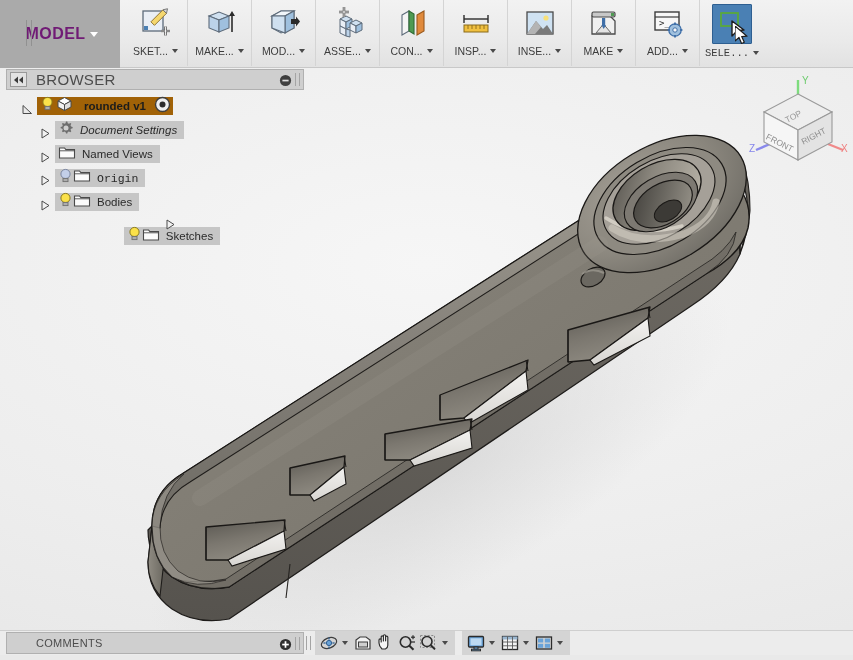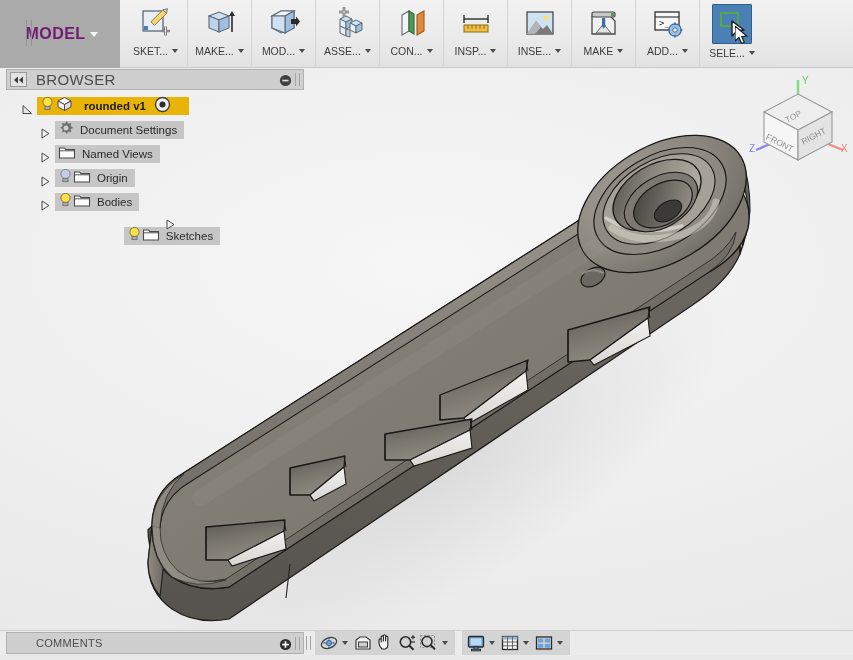--- a/index.html
+++ b/index.html
@@ -43,21 +43,21 @@
     border-left: 3.5px solid transparent; border-right: 3.5px solid transparent;
     border-top: 4.5px solid #4a4a4a; vertical-align: middle;
   }
 
   #tool-groups { display: flex; align-items: flex-start; padding-left: 4px; }
   .tool-group {
     width: 64px; height: 66px; display: flex; flex-direction: column;
     align-items: center; justify-content: flex-start; padding-top: 4px;
     border-right: 1px solid #d4d4d4; position: relative; cursor: default;
   }
-  .tool-group:last-child { border-right: none; }
+  .tool-group:last-child { border-right: none; font-family: Liberation Mono, monospace; }
   .tool-icon {
     width: 38px; height: 38px; display: flex; align-items: center;
     justify-content: center; position: relative;
   }
   .tool-icon.selected {
     background: #4a80b4; border: 1px solid #2e5f91; border-radius: 1px;
     width: 40px; height: 40px;
   }
   .tool-label {
     font-size: 10.5px; color: #3c3c3c; margin-top: 3px; white-space: nowrap;
@@ -106,21 +106,21 @@
     position: relative;
   }
   .tree-expander {
     width: 11px; height: 11px; margin-right: 4px; flex: 0 0 11px;
     position: relative; cursor: pointer;
   }
   .tree-chip {
     display: inline-flex; align-items: center; height: 18px;
     background: #c6c6c6; padding: 0 7px 0 3px; cursor: default;
   }
-  .tree-chip.root { background: #eab308; padding-right: 18px; }
+  .tree-chip.root { background: #a16207; padding-right: 2px; }
   .tree-label {
     font-size: 11.5px; color: #2b2b2b; margin-left: 6px; white-space: nowrap;
   }
   .tree-label.root { font-weight: bold; color: #1c1c1c; margin-left: 10px; margin-right: 8px; }
   .bulb, .folder, .gear, .cube-ico, .focus-ico { flex: 0 0 auto; }
 
   
   #comments-bar {
     position: absolute; left: 6px; top: 632px; width: 298px; height: 22px;
     background: #cfcfcf; border: 1px solid #b0b0b0;
@@ -573,21 +573,21 @@
           <span class="tree-label root">rounded v1</span>
           <span class="focus-ico">
             <svg width="17" height="17" viewBox="0 0 17 17">
               <circle cx="8.5" cy="8.5" r="7" fill="#efefef" stroke="#3f3f3f" stroke-width="1.4"></circle>
               <circle cx="8.5" cy="8.5" r="3" fill="#2b2b2b"></circle>
             </svg>
           </span>
         </span>
       </div>
 
-      <div class="tree-row" style="padding-left:34px;">
+      <div class="tree-row" style="padding-left:34px;font-style:italic;">
         <div class="tree-expander">
           <svg width="11" height="11" viewBox="0 0 11 11">
               <polygon points="2,1 2,10 9,5.5" fill="#f2f2f2" stroke="#4a4a4a" stroke-width="1"></polygon>
             </svg>
         </div>
         <span class="tree-chip">
           <span class="gear">
             <svg width="16" height="16" viewBox="0 0 16 16">
               <path d="M8,1.6 l1.3,0 .45,1.6 1.2,.5 1.45-.8 .92,.92 -.8,1.45 .5,1.2 1.6,.45 0,1.3 -1.6,.45 -.5,1.2 .8,1.45 -.92,.92 -1.45-.8 -1.2,.5 -.45,1.6 -1.3,0 -.45-1.6 -1.2-.5 -1.45,.8 -.92-.92 .8-1.45 -.5-1.2 -1.6-.45 0-1.3 1.6-.45 .5-1.2 -.8-1.45 .92-.92 1.45,.8 1.2-.5 z" fill="#6e6e6e"></path>
               <circle cx="8" cy="8" r="2.5" fill="#cfcfcf"></circle>
@@ -607,21 +607,21 @@
           <span class="folder">
             <svg width="18" height="15" viewBox="0 0 18 15">
               <path d="M1.5,3 h5 l1.4,1.6 h8.6 v8.4 h-15 z" fill="#fbfbfb" stroke="#4a4a4a" stroke-width="1.1"></path>
               <path d="M1.5,5.8 h15" stroke="#4a4a4a" stroke-width=".9"></path>
             </svg>
           </span>
           <span class="tree-label">Named Views</span>
         </span>
       </div>
 
-      <div class="tree-row" style="padding-left:34px;">
+      <div class="tree-row" style="padding-left:34px;font-family:Liberation Mono, monospace;">
         <div class="tree-expander">
           <svg width="11" height="11" viewBox="0 0 11 11">
               <polygon points="2,1 2,10 9,5.5" fill="#f2f2f2" stroke="#4a4a4a" stroke-width="1"></polygon>
             </svg>
         </div>
         <span class="tree-chip">
           <span class="bulb">
             <svg width="15" height="16" viewBox="0 0 15 16">
               <circle cx="7.5" cy="6" r="4.6" fill="#c3cfe8" stroke="#7b86a0" stroke-width="1"></circle>
               <rect x="5" y="10.4" width="5" height="3.2" fill="#cfcfcf" stroke="#6d6d6d" stroke-width=".9"></rect>

